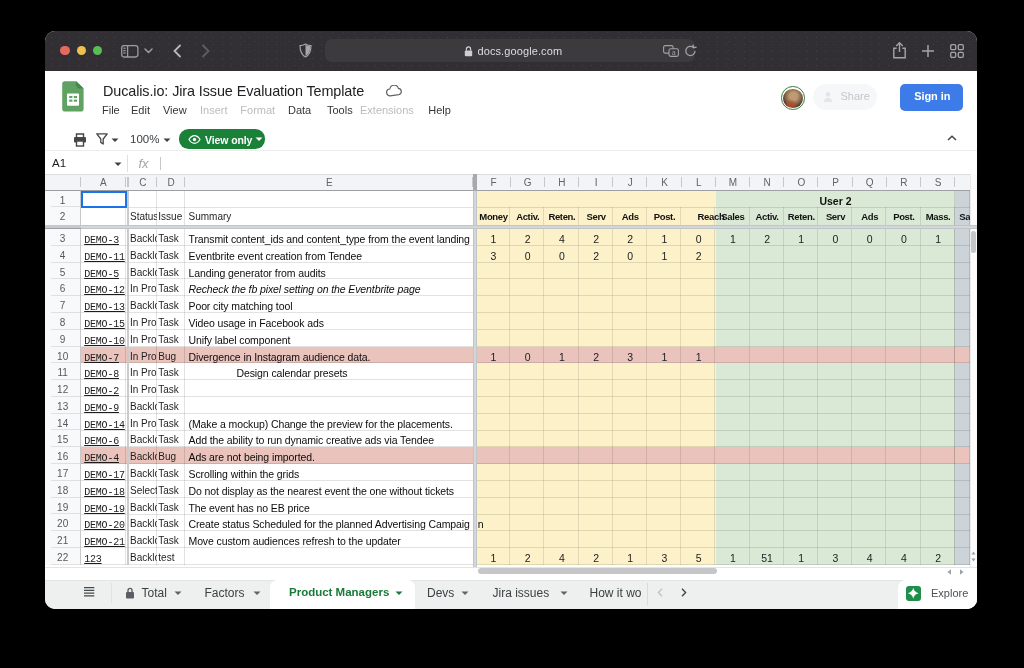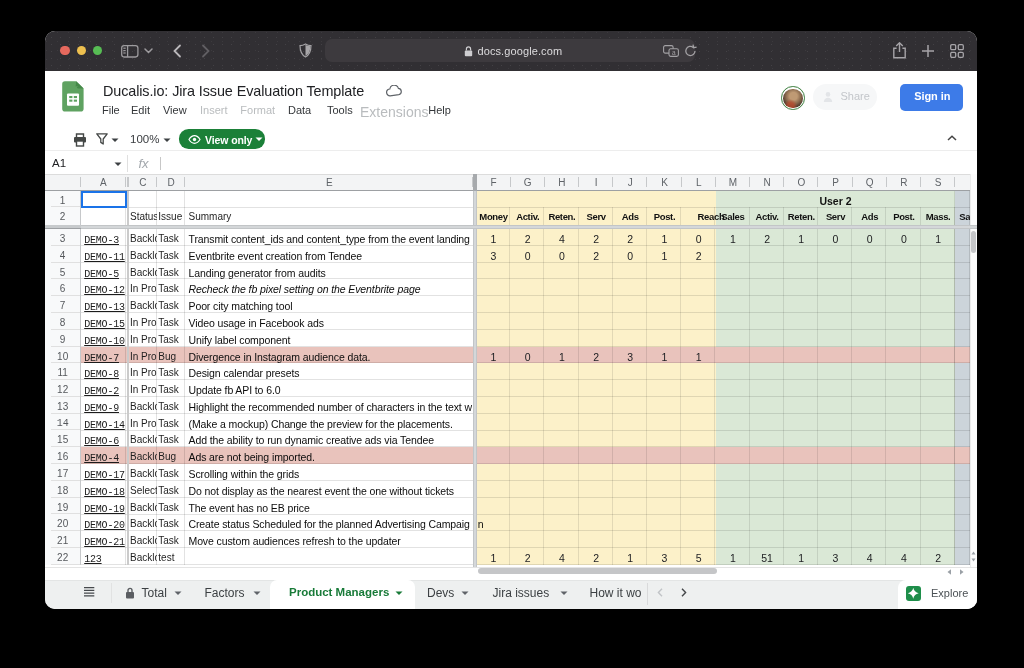--- a/index.html
+++ b/index.html
@@ -108,21 +108,21 @@
         <path d="M4.2 10.8 a3.4 3.4 0 0 1 -0.4 -6.8 a4.4 4.4 0 0 1 8.6 -0.6 a3.2 3.2 0 0 1 0.4 6.3 Z" fill="none" stroke="#606469" stroke-width="1.2"></path>
       </svg>
     </div>
 <div style="left:56.7px;top:72.5px;width:60px;height:14px;font-size:11px;color:#333639;width:auto;height:14px;white-space:nowrap;">File</div>
 <div style="left:85.7px;top:72.5px;width:60px;height:14px;font-size:11px;color:#333639;width:auto;height:14px;white-space:nowrap;">Edit</div>
 <div style="left:117.7px;top:72.5px;width:60px;height:14px;font-size:11px;color:#333639;width:auto;height:14px;white-space:nowrap;">View</div>
 <div style="left:154.7px;top:72.5px;width:60px;height:14px;font-size:11px;color:#b9bcbe;width:auto;height:14px;white-space:nowrap;">Insert</div>
 <div style="left:195px;top:72.5px;width:60px;height:14px;font-size:11px;color:#b9bcbe;width:auto;height:14px;white-space:nowrap;">Format</div>
 <div style="left:242.7px;top:72.5px;width:60px;height:14px;font-size:11px;color:#333639;width:auto;height:14px;white-space:nowrap;">Data</div>
 <div style="left:281.7px;top:72.5px;width:60px;height:14px;font-size:11px;color:#333639;width:auto;height:14px;white-space:nowrap;">Tools</div>
-<div style="left:314.7px;top:72.5px;width:60px;height:14px;font-size:14px;color:#b9bcbe;width:auto;height:14px;white-space:nowrap;">Extensions</div>
+<div style="left:314.7px;top:72.5px;width:60px;height:14px;font-size:11px;color:#b9bcbe;width:auto;height:14px;white-space:nowrap;">Extensions</div>
 <div style="left:382.9px;top:72.5px;width:60px;height:14px;font-size:11px;color:#333639;width:auto;height:14px;white-space:nowrap;">Help</div>
 <div style="left:736px;top:55.3px;width:23.6px;height:23.6px;border-radius:50%;border:1.3px solid #3a7d3c;background:#fff;"></div>
 <div style="left:738.2px;top:57.5px;width:19.2px;height:19.2px;border-radius:50%;background:radial-gradient(circle at 38% 88%, rgba(185,75,45,0.8) 0 14%, rgba(185,75,45,0) 32%), radial-gradient(circle at 52% 38%, #bf9a74 0 24%, #8a6a4e 48%, #4e3b2d 70%, #33281f 100%);"></div>
 <div style="left:767.7px;top:53px;width:64px;height:26px;background:#f6f7f8;border-radius:13px;"></div>
 <div style="left:778.2px;top:59.5px;width:12px;height:12px;">
       <svg width="12" height="12" viewBox="0 0 12 12" style="position:absolute;left:0;top:0">
         <circle cx="5" cy="3.4" r="2.3" fill="#e3e5e8"></circle>
         <path d="M0.8 11 a4.2 4.2 0 0 1 8.4 0 Z" fill="#e3e5e8"></path>
       </svg>
     </div>
@@ -258,21 +258,21 @@
 <div class="rn" style="left:0px;top:298.7px;width:34.7px;height:16.8px;"><span style="position:static;line-height:20px;">9</span></div>
 <div style="left:6px;top:314.5px;width:28.7px;height:1px;background:#e0e0e0;"></div>
 <div class="rn" style="left:0px;top:315.5px;width:34.7px;height:16.8px;"><span style="position:static;line-height:20px;">10</span></div>
 <div style="left:6px;top:331.2px;width:28.7px;height:1px;background:#e0e0e0;"></div>
 <div class="rn" style="left:0px;top:332.2px;width:34.7px;height:16.8px;"><span style="position:static;line-height:20px;">11</span></div>
 <div style="left:6px;top:348px;width:28.7px;height:1px;background:#e0e0e0;"></div>
 <div class="rn" style="left:0px;top:349px;width:34.7px;height:16.8px;"><span style="position:static;line-height:20px;">12</span></div>
 <div style="left:6px;top:364.8px;width:28.7px;height:1px;background:#e0e0e0;"></div>
 <div class="rn" style="left:0px;top:365.8px;width:34.7px;height:16.8px;"><span style="position:static;line-height:20px;">13</span></div>
 <div style="left:6px;top:381.6px;width:28.7px;height:1px;background:#e0e0e0;"></div>
-<div class="rn" style="left:0px;top:382.6px;width:34.7px;height:16.8px;"><span style="position:static;line-height:20px;font-family:Liberation Mono, monospace;">14</span></div>
+<div class="rn" style="left:0px;top:382.6px;width:34.7px;height:16.8px;"><span style="position:static;line-height:20px;">14</span></div>
 <div style="left:6px;top:398.4px;width:28.7px;height:1px;background:#e0e0e0;"></div>
 <div class="rn" style="left:0px;top:399.4px;width:34.7px;height:16.8px;"><span style="position:static;line-height:20px;">15</span></div>
 <div style="left:6px;top:415.1px;width:28.7px;height:1px;background:#e0e0e0;"></div>
 <div class="rn" style="left:0px;top:416.1px;width:34.7px;height:16.8px;"><span style="position:static;line-height:20px;">16</span></div>
 <div style="left:6px;top:431.9px;width:28.7px;height:1px;background:#e0e0e0;"></div>
 <div class="rn" style="left:0px;top:432.9px;width:34.7px;height:16.8px;"><span style="position:static;line-height:20px;">17</span></div>
 <div style="left:6px;top:448.7px;width:28.7px;height:1px;background:#e0e0e0;"></div>
 <div class="rn" style="left:0px;top:449.7px;width:34.7px;height:16.8px;"><span style="position:static;line-height:20px;">18</span></div>
 <div style="left:6px;top:465.5px;width:28.7px;height:1px;background:#e0e0e0;"></div>
 <div class="rn" style="left:0px;top:466.5px;width:34.7px;height:16.8px;"><span style="position:static;line-height:20px;">19</span></div>
@@ -365,29 +365,27 @@
 <div class="num" style="left:431.1px;top:315.5px;width:34.2px;height:16.8px;z-index:5;"><span style="position:static;line-height:20px;">1</span></div>
 <div class="num" style="left:465.3px;top:315.5px;width:34.2px;height:16.8px;z-index:5;"><span style="position:static;line-height:20px;">0</span></div>
 <div class="num" style="left:499.5px;top:315.5px;width:34.2px;height:16.8px;z-index:5;"><span style="position:static;line-height:20px;">1</span></div>
 <div class="num" style="left:533.7px;top:315.5px;width:34.2px;height:16.8px;z-index:5;"><span style="position:static;line-height:20px;">2</span></div>
 <div class="num" style="left:567.9px;top:315.5px;width:34.2px;height:16.8px;z-index:5;"><span style="position:static;line-height:20px;">3</span></div>
 <div class="num" style="left:602.1px;top:315.5px;width:34.2px;height:16.8px;z-index:5;"><span style="position:static;line-height:20px;">1</span></div>
 <div class="num" style="left:636.3px;top:315.5px;width:34.2px;height:16.8px;z-index:5;"><span style="position:static;line-height:20px;">1</span></div>
 <div style="left:38.9px;top:332.2px;width:41.6px;height:16.8px;z-index:5;"><span class="lnk" style="position:static;line-height:20px;">DEMO-8</span></div>
 <div class="st" style="left:84.7px;top:332.2px;width:26.9px;height:16.8px;z-index:5;overflow:hidden;"><span style="position:static;line-height:20px;white-space:nowrap;">In Progre</span></div>
 <div class="st" style="left:113px;top:332.2px;width:27.2px;height:16.8px;z-index:5;"><span style="position:static;line-height:20px;white-space:nowrap;">Task</span></div>
-<div class="sum" style="left:143.2px;top:332.2px;width:284.5px;height:16.8px;z-index:5;overflow:hidden;"><span style="position:static;line-height:20px;white-space:nowrap;">Design calendar presets</span></div>
+<div class="sum" style="left:143.2px;top:332.2px;width:284.5px;height:16.8px;z-index:5;overflow:hidden;"><span style="position:static;line-height:20px;white-space:nowrap;margin-left:48px;">Design calendar presets</span></div>
 <div style="left:38.9px;top:349px;width:41.6px;height:16.8px;z-index:5;"><span class="lnk" style="position:static;line-height:20px;">DEMO-2</span></div>
 <div class="st" style="left:84.7px;top:349px;width:26.9px;height:16.8px;z-index:5;overflow:hidden;"><span style="position:static;line-height:20px;white-space:nowrap;">In Progre</span></div>
 <div class="st" style="left:113px;top:349px;width:27.2px;height:16.8px;z-index:5;"><span style="position:static;line-height:20px;white-space:nowrap;">Task</span></div>
-<div class="sum" style="left:143.2px;top:349px;width:284.5px;height:16.8px;z-index:5;overflow:hidden;"><span style="position:static;line-height:20px;white-space:nowrap;">Update fb API to 6.0</span></div>
 <div style="left:38.9px;top:365.8px;width:41.6px;height:16.8px;z-index:5;"><span class="lnk" style="position:static;line-height:20px;">DEMO-9</span></div>
 <div class="st" style="left:84.7px;top:365.8px;width:26.9px;height:16.8px;z-index:5;overflow:hidden;"><span style="position:static;line-height:20px;white-space:nowrap;">Backlog</span></div>
 <div class="st" style="left:113px;top:365.8px;width:27.2px;height:16.8px;z-index:5;"><span style="position:static;line-height:20px;white-space:nowrap;">Task</span></div>
-<div class="sum" style="left:143.2px;top:365.8px;width:284.5px;height:16.8px;z-index:5;overflow:hidden;"><span style="position:static;line-height:20px;white-space:nowrap;">Highlight the recommended number of characters in the text w</span></div>
 <div style="left:38.9px;top:382.6px;width:41.6px;height:16.8px;z-index:5;"><span class="lnk" style="position:static;line-height:20px;">DEMO-14</span></div>
 <div class="st" style="left:84.7px;top:382.6px;width:26.9px;height:16.8px;z-index:5;overflow:hidden;"><span style="position:static;line-height:20px;white-space:nowrap;">In Progre</span></div>
 <div class="st" style="left:113px;top:382.6px;width:27.2px;height:16.8px;z-index:5;"><span style="position:static;line-height:20px;white-space:nowrap;">Task</span></div>
 <div class="sum" style="left:143.2px;top:382.6px;width:284.5px;height:16.8px;z-index:5;overflow:hidden;"><span style="position:static;line-height:20px;white-space:nowrap;">(Make a mockup) Change the preview for the placements.</span></div>
 <div style="left:38.9px;top:399.4px;width:41.6px;height:16.8px;z-index:5;"><span class="lnk" style="position:static;line-height:20px;">DEMO-6</span></div>
 <div class="st" style="left:84.7px;top:399.4px;width:26.9px;height:16.8px;z-index:5;overflow:hidden;"><span style="position:static;line-height:20px;white-space:nowrap;">Backlog</span></div>
 <div class="st" style="left:113px;top:399.4px;width:27.2px;height:16.8px;z-index:5;"><span style="position:static;line-height:20px;white-space:nowrap;">Task</span></div>
 <div class="sum" style="left:143.2px;top:399.4px;width:284.5px;height:16.8px;z-index:5;overflow:hidden;"><span style="position:static;line-height:20px;white-space:nowrap;">Add the ability to run dynamic creative ads via Tendee</span></div>
 <div style="left:38.9px;top:416.1px;width:41.6px;height:16.8px;z-index:5;"><span class="lnk" style="position:static;line-height:20px;">DEMO-4</span></div>
 <div class="st" style="left:84.7px;top:416.1px;width:26.9px;height:16.8px;z-index:5;overflow:hidden;"><span style="position:static;line-height:20px;white-space:nowrap;">Backlog</span></div>

